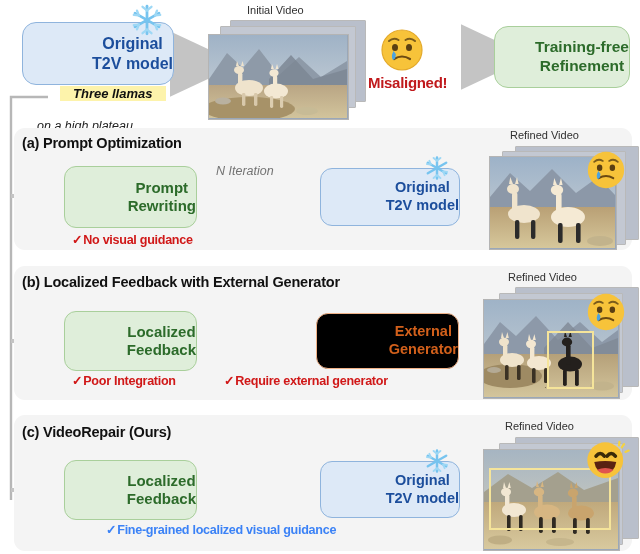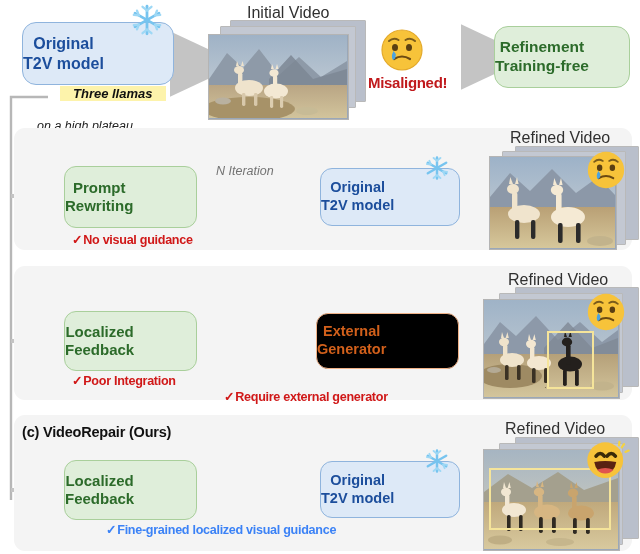--- a/index.html
+++ b/index.html
@@ -9,21 +9,21 @@
     font-family:"Liberation Sans", sans-serif;
     overflow:hidden;
     position:relative;
   }
   .stage{position:absolute;left:0;top:0;width:640px;height:554px;}
 
   
   .rbox{
     position:absolute;
     border-radius:12px;
-    display:flex;align-items:center;justify-content:flex-start;
+    display:flex;align-items:center;justify-content:flex-end;
     text-align:center;
     font-weight:bold;
     line-height:1.22;
     box-sizing:border-box;
   }
   .box-blue{background:#dde9f7;border:1.6px solid #8fb4dd;color:#1c4e9c;}
   .box-green{background:#dfeeda;border:1.6px solid #a9cf9b;color:#2c6b2a;}
   .box-orange{background:#000000;border:1.6px solid #f0b288;color:#d2601b;}
 
   
@@ -67,21 +67,21 @@
     white-space:nowrap;
   }
   .misaligned{
     position:absolute;
     font-weight:bold;font-size:15px;color:#c0191c;
     white-space:nowrap;
     letter-spacing:-0.3px;
   }
   .vidlabel{
     position:absolute;
-    font-size:16px;color:#303030;
+    font-size:11px;color:#303030;
     white-space:nowrap;
   }
   .iterlabel{
     position:absolute;
     font-size:12.5px;font-style:italic;color:#737373;
     white-space:nowrap;
   }
 
   
   .ov{position:absolute;left:0;top:0;width:640px;height:554px;pointer-events:none;}
@@ -233,26 +233,27 @@
       <ellipse cx="15" cy="19.5" rx="3" ry="3.6" fill="#5a3f12"></ellipse>
       <ellipse cx="29" cy="19.5" rx="3" ry="3.6" fill="#5a3f12"></ellipse>
       <path d="M14,31 Q22,26 30,31" stroke="#6b4a12" stroke-width="2.2" fill="none" stroke-linecap="round"></path>
       <path d="M13.5,23 Q10.5,29 13,32 Q16,31 15.8,26 Z" fill="#4aa3e0"></path>
     </svg>
   </div>
   <div class="misaligned" style="left:368px;top:74px;">Misaligned!</div>
 
   <div class="rbox box-green" style="left:494px;top:26px;width:136px;height:62px;font-size:15.5px;border-radius:14px;">
     <div>
+      <div>Training-free</div>
       <div>Refinement</div>
-      <div>Training-free</div>
     </div>
   </div>
 
   <div class="panel" style="left:14px;top:128px;width:618px;height:122px;"></div>
+  <div class="panel-title" style="left:22px;top:135px;">(a) Prompt Optimization</div>
 
   <div class="rbox box-green" style="left:64px;top:166px;width:133px;height:62px;font-size:15px;">
     <div>
       <div>Prompt</div>
       <div>Rewriting</div>
     </div>
   </div>
 
   <div class="iterlabel" style="left:216px;top:164px;">N Iteration</div>
 
@@ -333,39 +334,40 @@
       <path d="M9,13 Q13.5,9 18.5,12" stroke="#7a5c1c" stroke-width="2" fill="none" stroke-linecap="round"></path>
       <path d="M25.5,12 Q30.5,9 35,13" stroke="#7a5c1c" stroke-width="2" fill="none" stroke-linecap="round"></path>
       <ellipse cx="15" cy="19.5" rx="3" ry="3.6" fill="#5a3f12"></ellipse>
       <ellipse cx="29" cy="19.5" rx="3" ry="3.6" fill="#5a3f12"></ellipse>
       <path d="M14,31 Q22,26 30,31" stroke="#6b4a12" stroke-width="2.2" fill="none" stroke-linecap="round"></path>
       <path d="M13.5,23 Q10.5,29 13,32 Q16,31 15.8,26 Z" fill="#4aa3e0"></path>
     </svg>
   </div>
 
   <div class="panel" style="left:14px;top:266px;width:618px;height:134px;"></div>
+  <div class="panel-title" style="left:22px;top:274px;">(b) Localized Feedback with External Generator</div>
 
   <div class="rbox box-green" style="left:64px;top:311px;width:133px;height:60px;font-size:15px;">
     <div>
       <div>Localized</div>
       <div>Feedback</div>
     </div>
   </div>
 
   <div class="rbox box-orange" style="left:316px;top:313px;width:143px;height:56px;font-size:14.5px;">
     <div>
       <div>External</div>
       <div>Generator</div>
     </div>
   </div>
 
   <div class="check-line c-red" style="left:72px;top:373px;">
     <span class="chk">✓</span><span>Poor Integration</span>
   </div>
-  <div class="check-line c-red" style="left:224px;top:373px;margin-top:16px;">
+  <div class="check-line c-red" style="left:224px;top:373px;">
     <span class="chk">✓</span><span>Require external generator</span>
   </div>
 
   <div class="vidlabel" style="left:508px;top:271px;">Refined Video</div>
   <div class="vstack" style="left:483px;top:287px;width:156px;height:112px;">
     <div class="sheet" style="left:32px;top:0px;width:124px;height:100px;background:#b9bfcb;"></div>
     <div class="sheet" style="left:16px;top:6px;width:124px;height:100px;background:#c3c8d2;"></div>
     <div class="vframe" style="left:0px;top:12px;width:137px;height:100px;">
       <svg width="134" height="97" viewBox="0 0 134 97" preserveAspectRatio="none">
         <defs>

